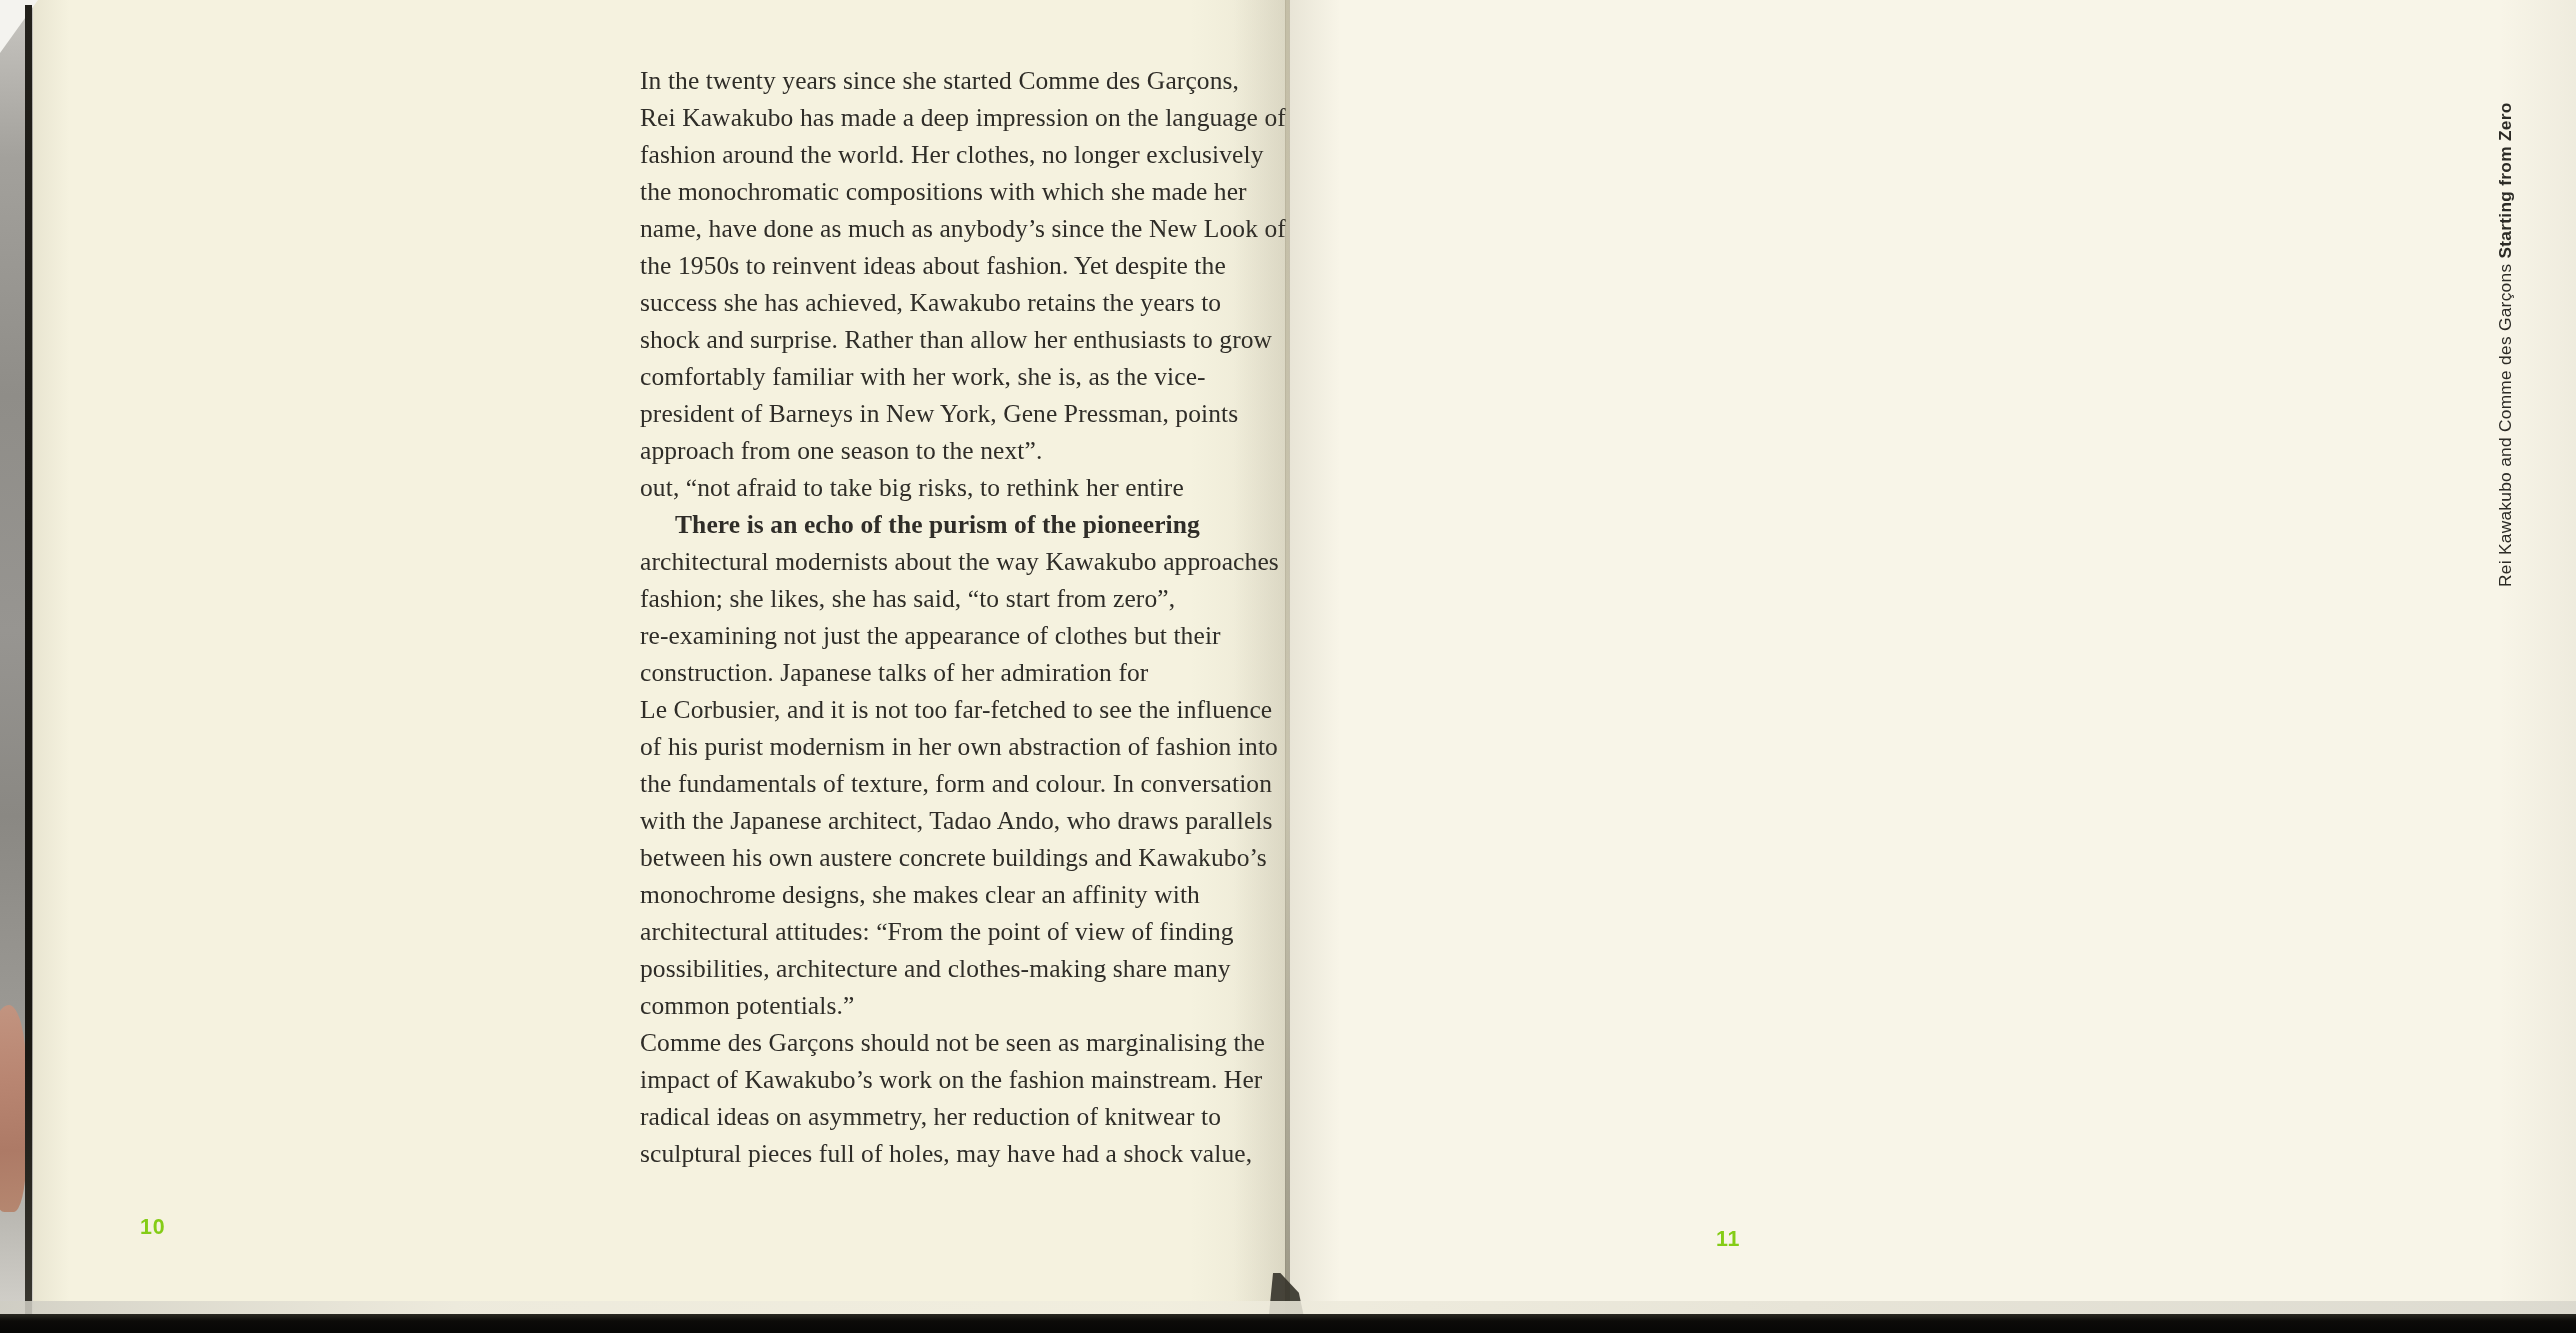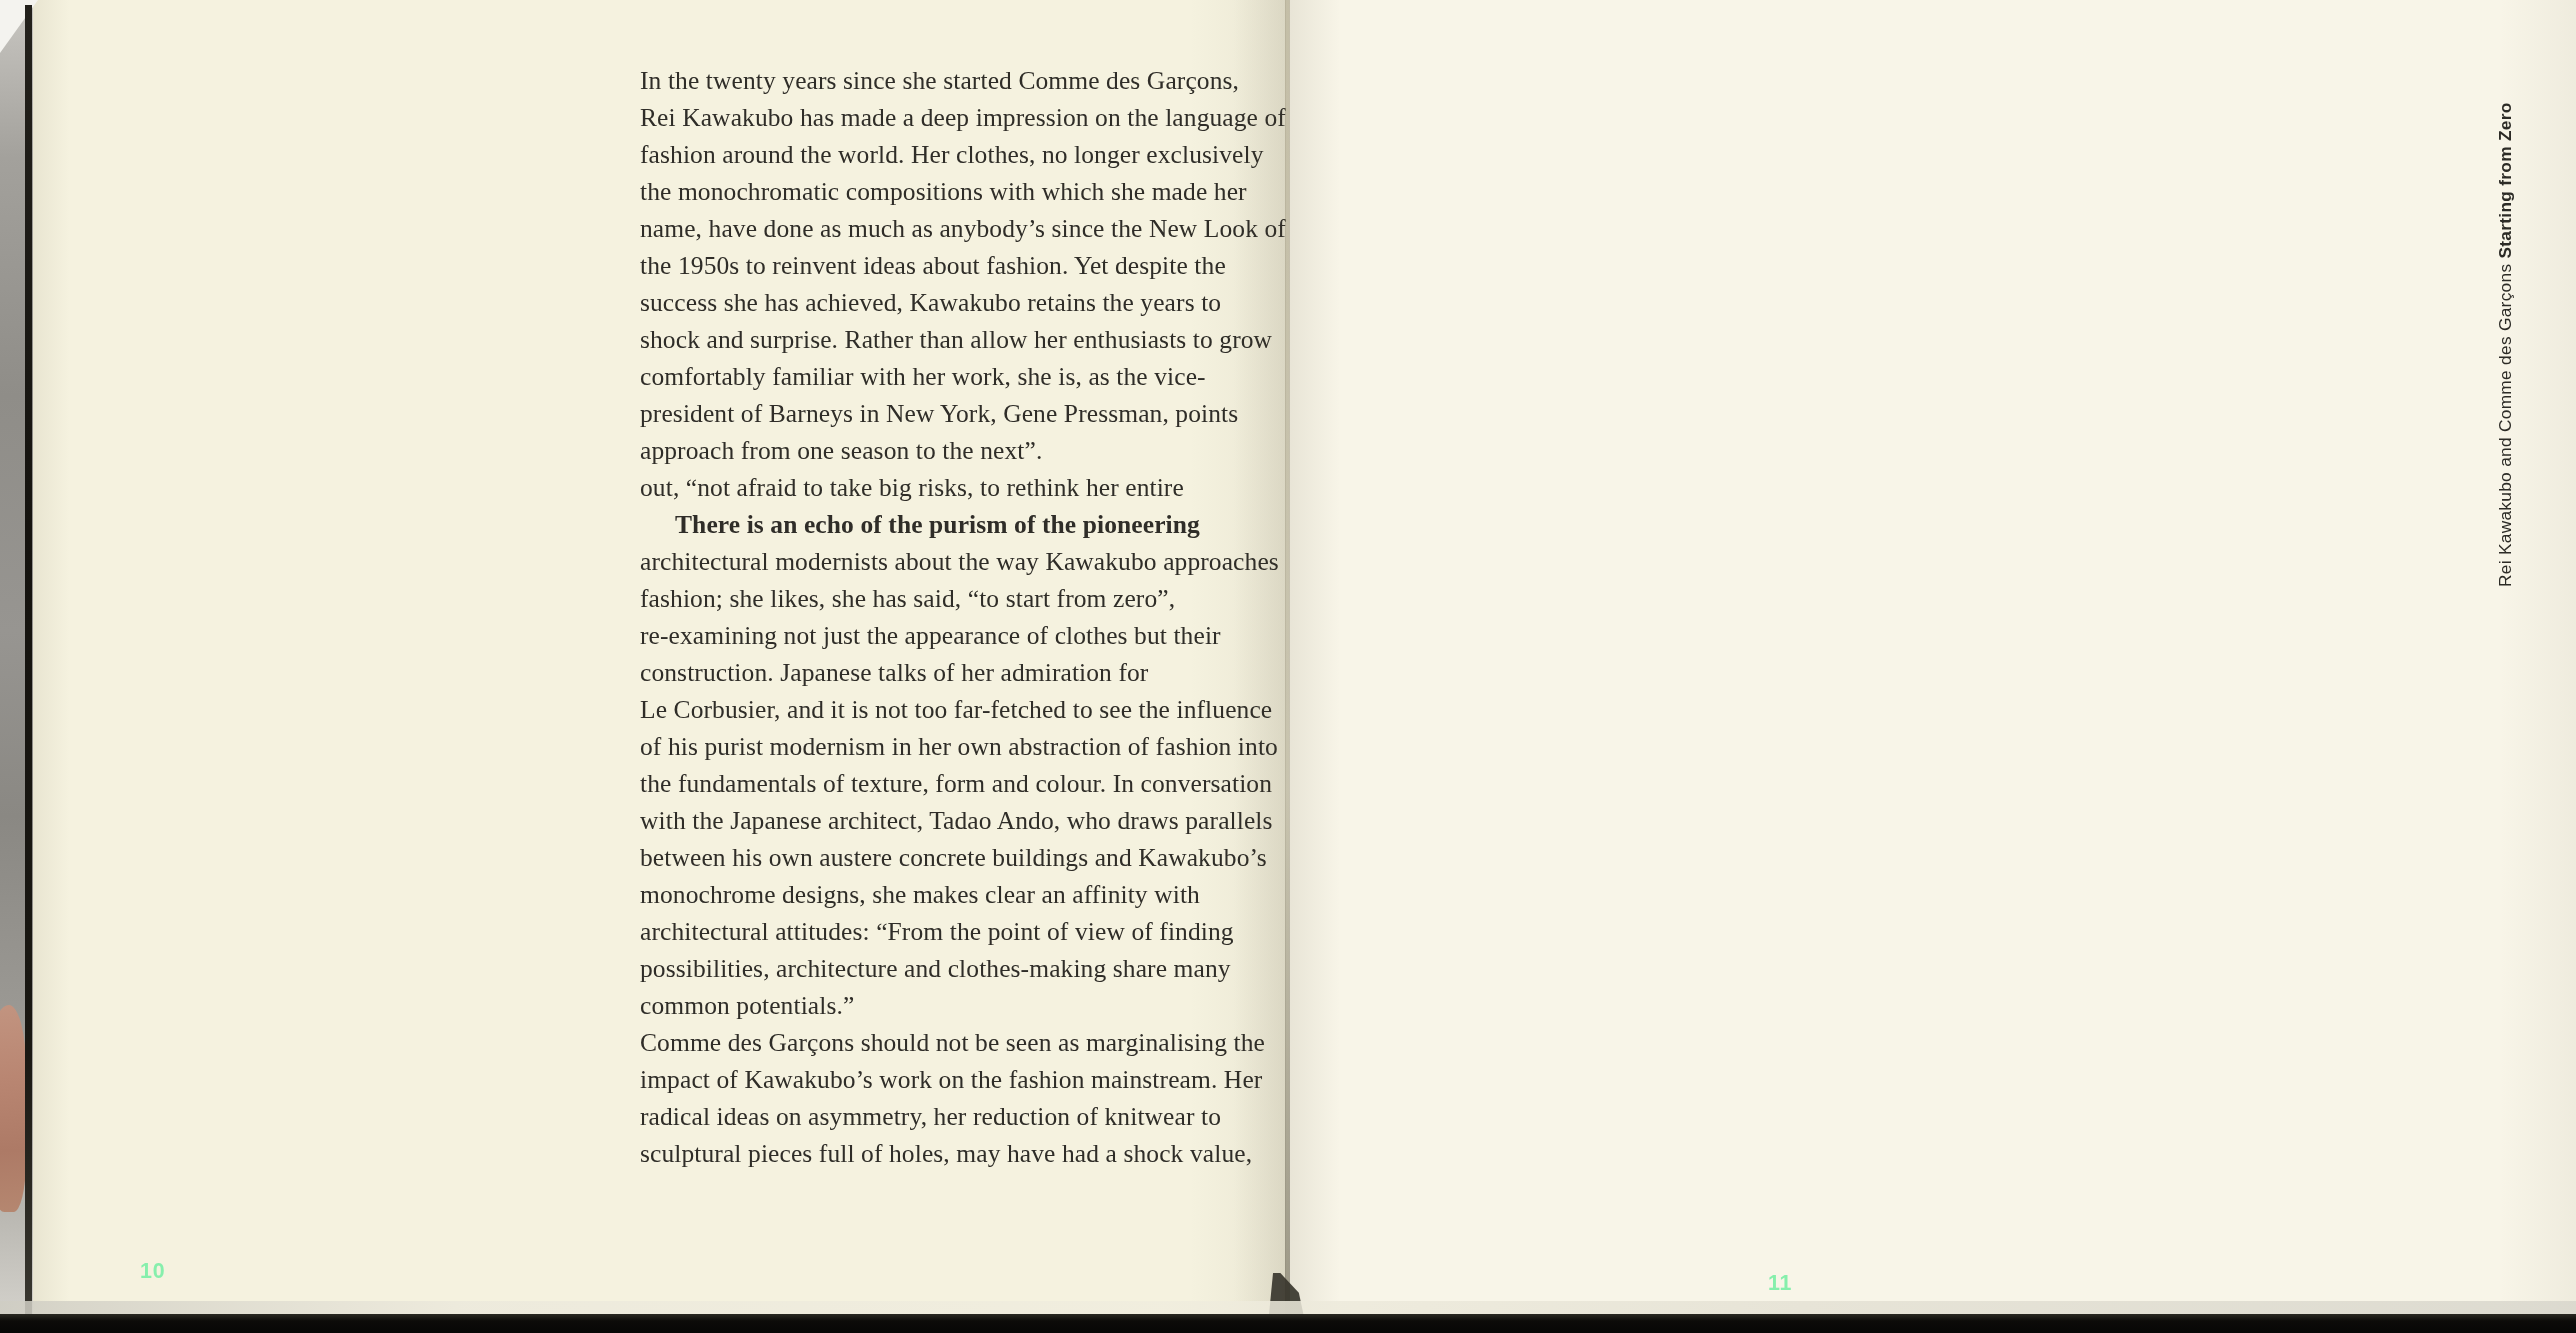--- a/index.html
+++ b/index.html
@@ -112,26 +112,25 @@
   }
   #left-text  { left: 608px;  top: 62px;  width: 695px; }
   .text-line { white-space: nowrap; }
   .text-line.indent { padding-left: 35px; font-weight: bold; }
 
   .page-number {
     position: absolute;
     font-family: "Liberation Sans", "DejaVu Sans", sans-serif;
     font-weight: bold;
     font-size: 21.4px;
-    color: #86efac;
+    color: #84cc16;
     letter-spacing: 0.8px;
-    margin-top: 44px;
   }
   #page-number-left  { left: 140px;  top: 1215px; }
-  #page-number-right { left: 1768px; top: 1227px; text-align: right; }
+  #page-number-right { left: 1716px; top: 1227px; text-align: right; }
 
   
   .running-title {
     position: absolute;
     left: 2495px; top: 587px;
     width: 497px; height: 30px;
     transform: rotate(-90deg);
     transform-origin: 0 0;
     font-family: "Liberation Sans", "DejaVu Sans", sans-serif;
     font-size: 17.3px;

